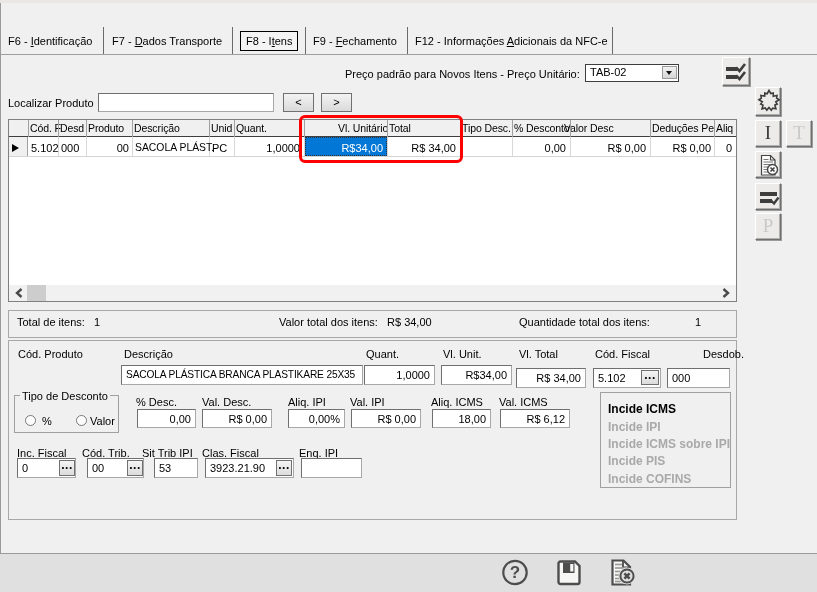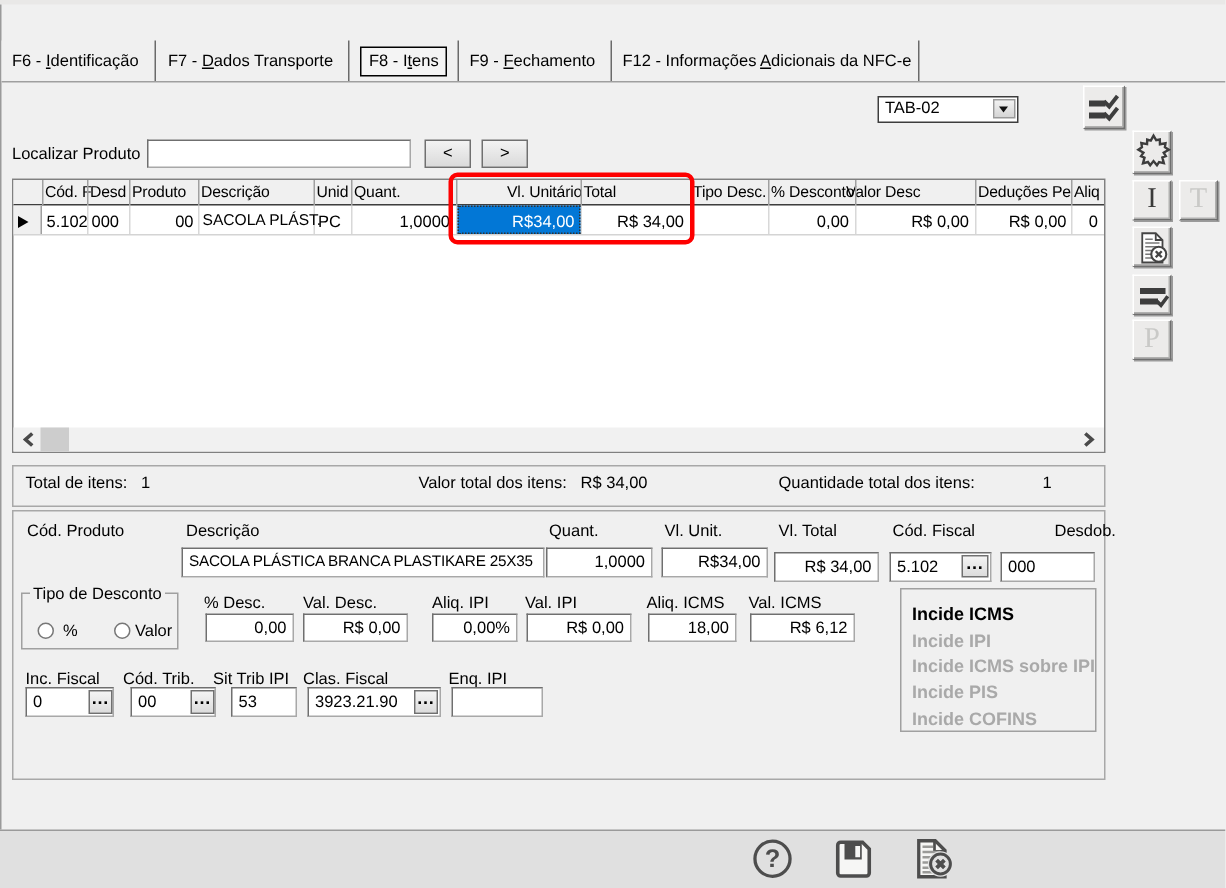--- a/index.html
+++ b/index.html
@@ -33,20 +33,21 @@
     <div class="abs" style="left:406px;top:0;width:1px;height:27px;background:#6a6a6a;"></div>
     <div class="abs" style="left:611px;top:0;width:1px;height:27px;background:#6a6a6a;"></div>
     <div class="lbl" style="left:7px;top:8px;">F6 - <u>I</u>dentificação</div>
     <div class="lbl" style="left:111px;top:8px;">F7 - <u>D</u>ados Transporte</div>
     <div class="abs" style="left:239px;top:4px;width:58px;height:20px;border:1px solid #000;background:#f4f4f4;"></div>
     <div class="lbl" style="left:245px;top:8px;">F8 - I<u>t</u>ens</div>
     <div class="lbl" style="left:312px;top:8px;">F9 - <u>F</u>echamento</div>
     <div class="lbl" style="left:414px;top:8px;">F12 - Informações <u>A</u>dicionais da NFC-e</div>
   </div>
 
+  <div class="lbl" style="left:345px;top:68px;">Preço padrão para Novos Itens - Preço Unitário:</div>
   <div class="abs" style="left:585px;top:64px;width:94px;height:18px;background:#fff;border:1.5px solid #3d3d3d;">
     <div class="abs" style="left:4px;top:1px;font-size:11px;line-height:13px;">TAB-02</div>
     <div class="abs" style="right:1px;top:1px;width:15px;height:13px;background:linear-gradient(#f2f2f2,#d5d5d5);border:1px solid #9a9a9a;">
       <div class="abs" style="left:3px;top:4px;width:0;height:0;border-left:3.5px solid transparent;border-right:3.5px solid transparent;border-top:4.5px solid #111;"></div>
     </div>
   </div>
 
   <div class="lbl" style="left:8px;top:97px;">Localizar Produto</div>
   <div class="inp" style="left:98px;top:93px;width:176px;height:19px;"></div>
   <div class="abs btnsm" style="left:283px;top:93px;width:31px;height:19px;background:linear-gradient(#f3f3f3,#dadada);border:1px solid #707070;text-align:center;line-height:17px;font-size:11px;">&lt;</div>

